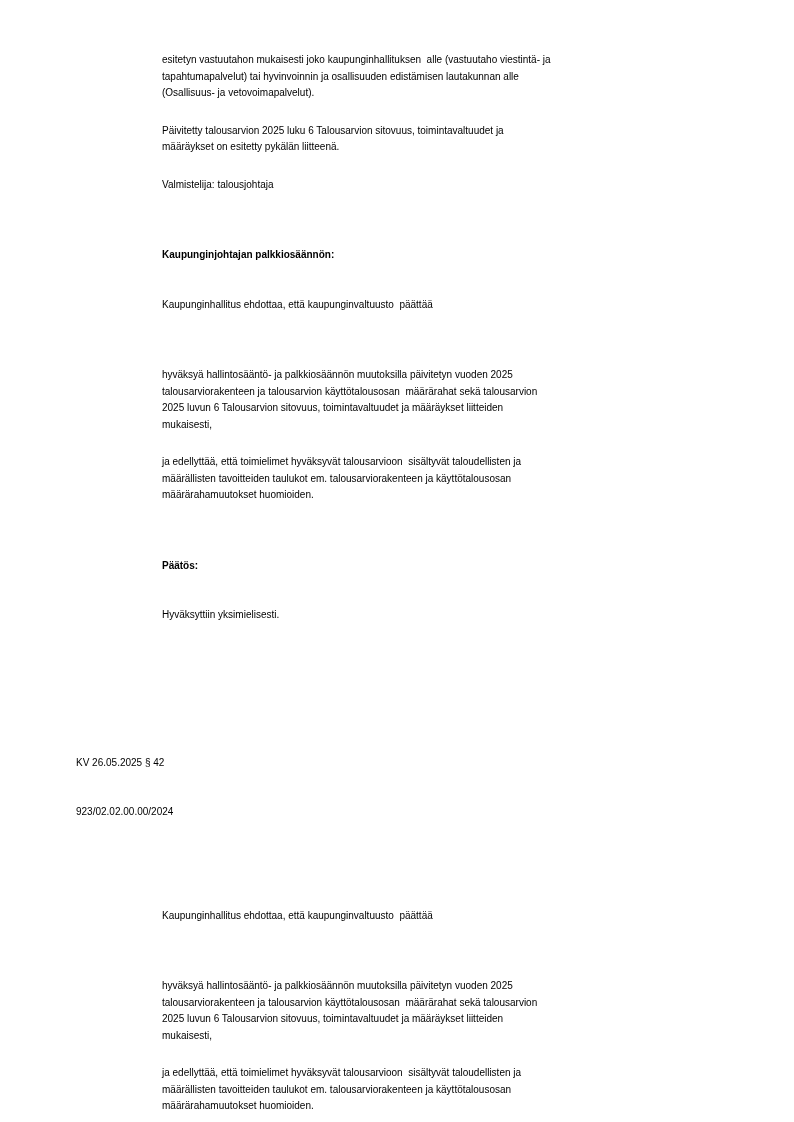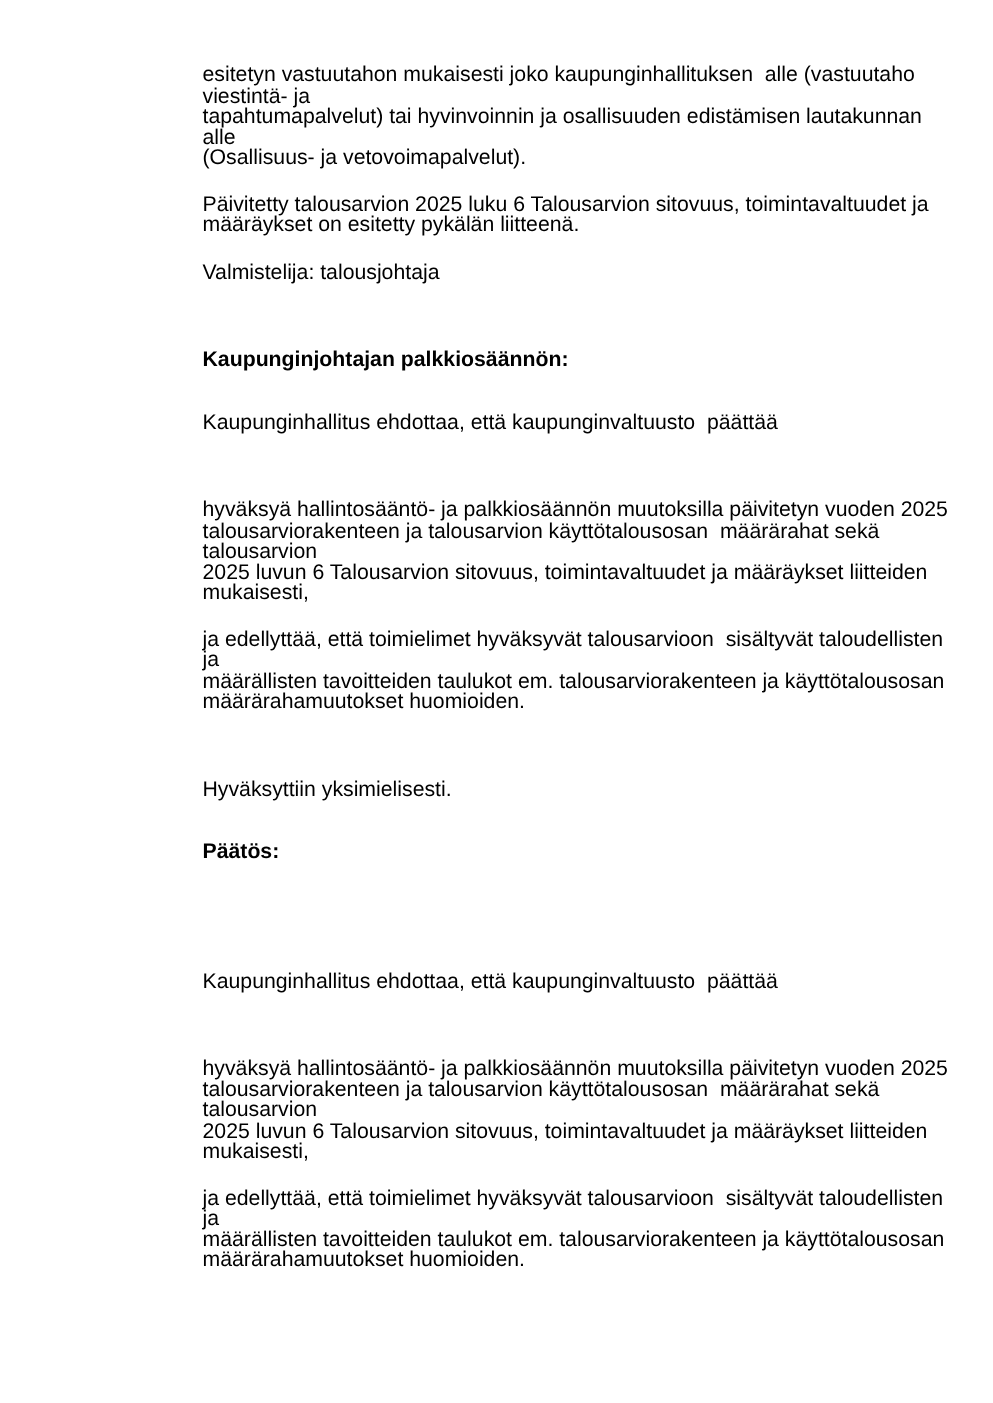--- a/index.html
+++ b/index.html
@@ -8,21 +8,21 @@
     background: #ffffff;
   }
   .page {
     position: relative;
     width: 794px;
     height: 1122px;
     box-sizing: border-box;
     background: #ffffff;
     color: #000000;
     font-family: "Liberation Sans", sans-serif;
-    font-size: 17px;
+    font-size: 10px;
     line-height: 16.5px;
     padding-top: 52px;
     overflow: hidden;
   }
   .block {
     margin: 0 30px 21px 162px;
     white-space: pre-wrap;
   }
   .ref-block {
     margin: 65px 30px 21px 76px;
@@ -57,24 +57,28 @@
   <div class="block">hyväksyä hallintosääntö- ja palkkiosäännön muutoksilla päivitetyn vuoden 2025
 talousarviorakenteen ja talousarvion käyttötalousosan  määrärahat sekä talousarvion
 2025 luvun 6 Talousarvion sitovuus, toimintavaltuudet ja määräykset liitteiden
 mukaisesti,</div>
 
   <div class="block">ja edellyttää, että toimielimet hyväksyvät talousarvioon  sisältyvät taloudellisten ja
 määrällisten tavoitteiden taulukot em. talousarviorakenteen ja käyttötalousosan
 määrärahamuutokset huomioiden.</div>
 
   <div class="block">
+    <div class="line bold">Päätös:</div>
     <div class="line">Hyväksyttiin yksimielisesti.</div>
-    <div class="line bold">Päätös:</div>
   </div>
 
+  <div class="ref-block">
+    <div class="line">KV 26.05.2025 § 42</div>
+    <div class="line">923/02.02.00.00/2024</div>
+  </div>
 
   <div class="block">
     <div class="line">Kaupunginhallitus ehdottaa, että kaupunginvaltuusto  päättää</div>
   </div>
 
   <div class="block">hyväksyä hallintosääntö- ja palkkiosäännön muutoksilla päivitetyn vuoden 2025
 talousarviorakenteen ja talousarvion käyttötalousosan  määrärahat sekä talousarvion
 2025 luvun 6 Talousarvion sitovuus, toimintavaltuudet ja määräykset liitteiden
 mukaisesti,</div>
 

